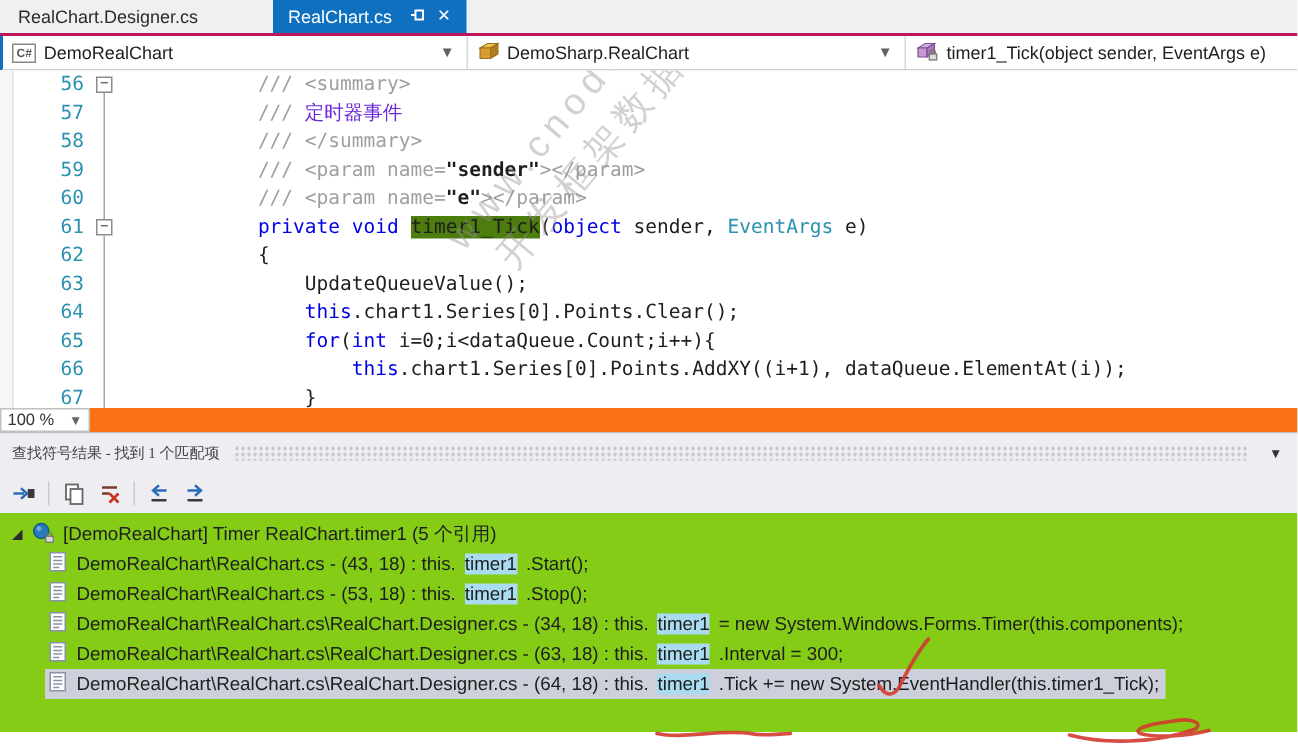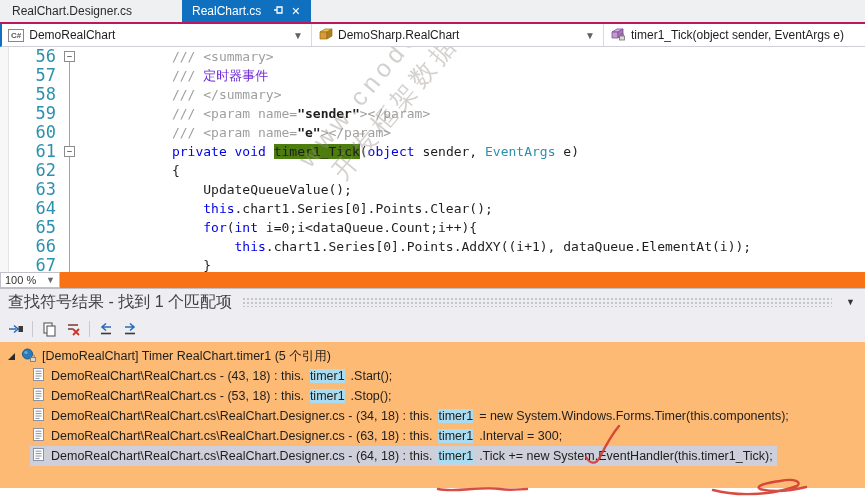--- a/index.html
+++ b/index.html
@@ -22,21 +22,21 @@
   .dd-type    { width:292px; }
   .dd-member  { flex:1; border-right:none; }
   .cs-badge { font-size:8px; font-weight:bold; color:#555; border:1px solid #888; padding:0 2px; line-height:11px; background:#fff; }
 
   
   .editor { position:relative; height:225px; background:#ffffff; overflow:hidden;
             font-family:"DejaVu Sans Mono","Liberation Mono",monospace; font-size:13px; }
   .indicator-margin { position:absolute; left:0; top:0; bottom:0; width:9px; background:#f7f7f7; border-right:1px solid #e4e4e4; }
   .fold-line { position:absolute; left:69px; top:10px; height:268px; width:1px; background:#a5a5a5; }
   .code-line { position:relative; height:19px; line-height:19px; white-space:pre; }
-  .ln { position:absolute; left:0; width:56px; text-align:right; color:#2b91af; font-size:17px; }
+  .ln { position:absolute; left:0; width:56px; text-align:right; color:#2b91af; font-size:13px; }
   .fold { position:absolute; left:64px; top:4px; width:11px; height:11px; }
   .fold-box { border:1px solid #8c8c8c; background:#ffffff; color:#444; font-size:9px; line-height:9px; text-align:center; }
   .code { position:absolute; left:78px; color:#1e1e1e; }
   .seg-plain { color:#1e1e1e; }
   .seg-kw    { color:#0000e8; }
   .seg-type  { color:#2b91af; }
   .seg-doc   { color:#9f9f9f; }
   .seg-doccn { color:#6d28d9; }
   .seg-attr  { color:#1e1e1e; font-weight:bold; }
   .seg-hl    { color:#1e1e1e; background:#4d7c0f; }
@@ -47,27 +47,27 @@
   
   .editor-bottom { height:17px; display:flex; align-items:stretch; background:#f97316; border-bottom:1px solid #bfbfc6; }
   .zoom-box { width:60px; background:#ffffff; border:1px solid #c0c0c8; font-size:11px; color:#333;
               display:flex; align-items:center; padding:0 4px; gap:4px; }
   .zoom-box .caret { margin-left:auto; font-size:9px; color:#666; }
   .hscroll { flex:1; }
 
   
   .panel { height:199px; background:#f6f6f8; display:flex; flex-direction:column; }
   .panel-title { height:26px; background:#eeeef2; display:flex; align-items:center; padding:0 6px 0 8px; gap:10px; }
-  .panel-title-text { font-size:16px; color:#3f3f46; white-space:nowrap; }
+  .panel-title-text { font-size:10px; color:#3f3f46; white-space:nowrap;font-family:Liberation Serif, serif; }
   .grip { flex:1; height:10px; background-image:radial-gradient(circle,#c3c5cf 1px,transparent 1.2px); background-size:4px 4px; }
   .panel-menu { font-size:9px; color:#333; padding:0 4px; }
   .panel-toolbar { height:27px; background:#eeeef2; display:flex; align-items:center; gap:4px; padding:0 6px; }
   .tbtn { width:20px; height:20px; display:flex; align-items:center; justify-content:center; }
   .tsep { width:1px; height:16px; background:#c9c9d2; margin:0 2px; }
-  .results { flex:1; background:#fdba74; overflow:hidden; font-size:12.5px; color:#1e1e1e; padding-top:4px; }
+  .results { flex:1; background:#84cc16; overflow:hidden; font-size:12.5px; color:#1e1e1e; padding-top:4px; }
   .root-row { height:20px; display:flex; align-items:center; gap:6px; padding-left:8px; white-space:nowrap; }
   .tri-exp { width:0; height:0; border-right:7px solid #2b2b2b; border-top:7px solid transparent; }
   .result-row { height:20px; display:flex; align-items:center; padding-left:30px; white-space:nowrap; }
   .row-content { display:inline-flex; align-items:center; gap:6px; padding:1px 4px 1px 2px; }
   .row-content.selected { background:#cdd0da; }
   .match { background:#aadcf1; }
 
   .annotations { position:absolute; left:0; top:0; width:865px; height:504px; pointer-events:none; }
 </style>
 </head>

